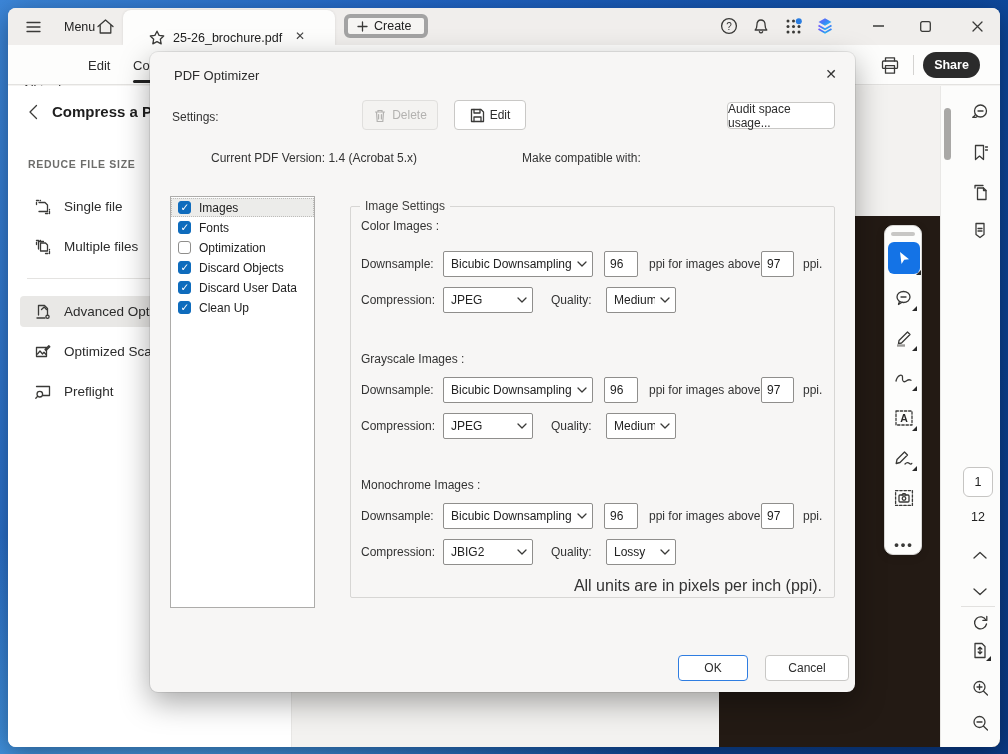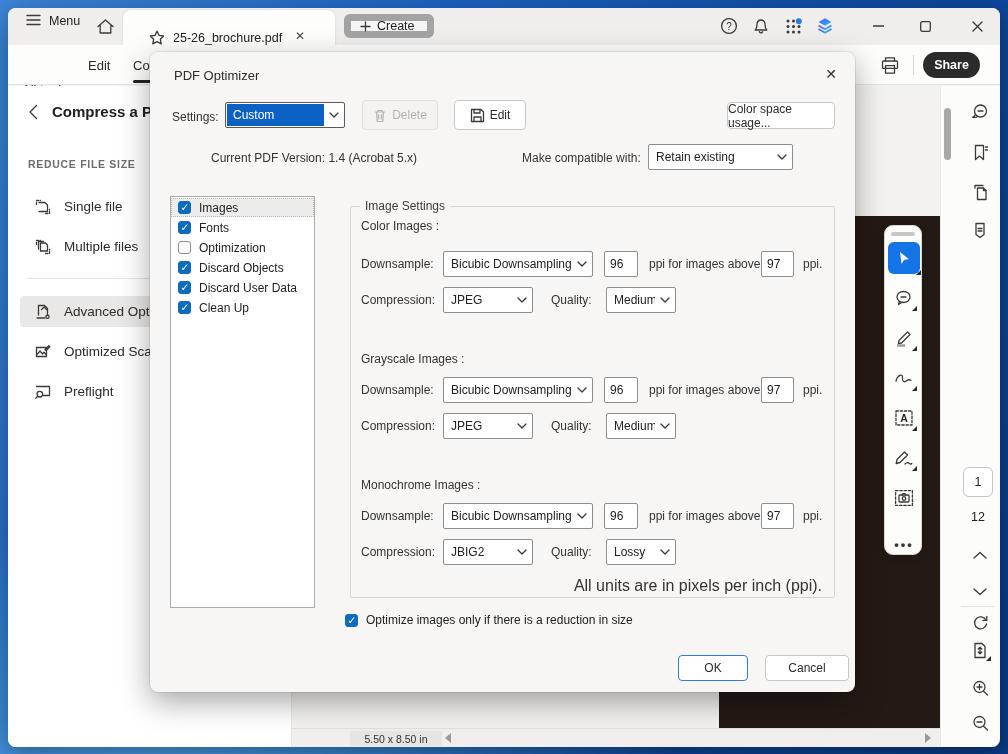--- a/index.html
+++ b/index.html
@@ -12,32 +12,32 @@
     position:relative;
   }
 
   
   .app { position:absolute; left:8px; top:8px; width:992px; height:739px;
     border-radius:8px; overflow:hidden; background:#f4f3f1;
     box-shadow:0 6px 26px rgba(0,0,0,.38); }
 
   
   .titlebar { position:absolute; left:0; top:0; right:0; height:37px; background:#f0eeec; }
-  .menu-btn { position:absolute; left:12px; top:6px; height:25px; display:flex; gap:8px;
+  .menu-btn { position:absolute; left:12px; top:6px; height:25px; display:flex; align-items:center; gap:23px;
     padding:0 6px; border-radius:4px; color:#222; font-size:12.5px; cursor:default; }
   .home-btn { position:absolute; left:84px; top:5px; width:27px; height:27px;
     display:flex; align-items:center; justify-content:center; }
   .doc-tab { position:absolute; left:115px; top:2px; width:212px; height:35px;
     background:#fdfdfc; border-radius:8px 8px 0 0; box-shadow:0 0 3px rgba(0,0,0,.10);
     display:flex; align-items:flex-end; padding:0 26px; gap:8px; }
   .doc-tab .tab-title { font-size:12.5px; color:#222; white-space:nowrap; overflow:hidden; flex:1; }
   .tab-close { width:18px; height:18px; display:flex; align-items:center; justify-content:center;
     font-size:12px; color:#444; }
   .create-btn { position:absolute; left:336px; top:6px; height:24px; padding:0 12px 0 9px;
-    border:7px solid #a3a3a3; border-radius:6px; background:#f6f5f3; display:flex; align-items:center;
+    border:4px solid #a3a3a3; border-radius:6px; background:#f6f5f3; display:flex; align-items:center;
     gap:6px; font-size:12.5px; color:#222; }
   .tb-icon { position:absolute; top:4px; width:28px; height:28px; display:flex;
     align-items:center; justify-content:center; }
   .win-ctl { position:absolute; top:0; width:44px; height:36px; display:flex;
     align-items:center; justify-content:center; color:#222; }
   .waffle-wrap { position:relative; }
 
   
   .toolbar { position:absolute; left:0; top:37px; right:0; height:40px; background:#fdfdfc;
     border-bottom:1px solid #e3e2e0; }
@@ -337,25 +337,20 @@
     </span>
     <span>Preflight</span>
   </div>
 
   <div class="doc-area">
     <div class="pdf-page">
       
     </div>
   </div>
 
-  <div class="status-bar">
-    <div class="size-chip">5.50 x 8.50 in</div>
-    <div class="h-arrow left"></div>
-    <div class="h-arrow right"></div>
-  </div>
 
   <div class="right-rail">
     <div class="v-thumb"></div>
 
     <div class="rail-icon" style="top:13px;">
       <svg width="20" height="20" viewBox="0 0 20 20">
         <circle class="ico" cx="10.5" cy="9" r="6"></circle>
           <path class="ico" d="M8 9h5"></path>
         <path class="ico" d="M5.5 12.5c-1.2 1.8-1.8 2.3-2.8 2.8 1.8.4 3.4 0 4.6-.9"></path>
       </svg>
@@ -472,59 +467,43 @@
       </svg>
     </div>
     <div class="qb-dots">•••</div>
   </div>
 
   <div class="dialog">
     <div class="dlg-title">PDF Optimizer</div>
     <div class="dlg-close">✕</div>
 
     <div class="lbl" style="left:22px; top:58px;">Settings:</div>
-    <div class="combo focused" style="left:75px; top:50px; width:120px;">
-      <span class="val">Custom</span>
-      <span class="chev">
-        <svg width="10" height="6" viewBox="0 0 10 6">
-            <path class="ico" stroke="#555" d="M1 1l4 4 4-4"></path>
-          </svg>
-      </span>
-    </div>
     <div class="btn disabled" style="left:212px; top:48px; width:76px; height:30px;">
       <span>
         <svg width="14" height="15" viewBox="0 0 14 15">
           <path d="M2.5 4h9M5 4V2.5h4V4M3.5 4l.7 9.5h5.6L10.5 4M5.6 6.5v4.5M8.4 6.5v4.5" fill="none" stroke="#b3b2b0" stroke-width="1.2" stroke-linecap="round"></path>
         </svg>
       </span>
       <span>Delete</span>
     </div>
     <div class="btn" style="left:304px; top:48px; width:72px; height:30px;">
       <span>
         <svg width="15" height="15" viewBox="0 0 15 15">
           <path class="ico" d="M1.5 1.5h9.5L13.5 4v9.5h-12z"></path>
           <path class="ico" d="M4 1.5V5h6V1.5M4 13.5V9h7v4.5"></path>
         </svg>
       </span>
       <span>Edit</span>
     </div>
     <div class="btn" style="left:577px; top:50px; width:108px; height:27px;">
-      <span>Color space usage...</span>
+      <span>Audit space usage...</span>
     </div>
 
     <div class="lbl" style="left:61px; top:99px;">Current PDF Version: 1.4 (Acrobat 5.x)</div>
     <div class="lbl" style="left:372px; top:99px;">Make compatible with:</div>
-    <div class="combo" style="left:498px; top:92px; width:145px;">
-      <span class="val">Retain existing</span>
-      <span class="chev">
-        <svg width="10" height="6" viewBox="0 0 10 6">
-            <path class="ico" stroke="#555" d="M1 1l4 4 4-4"></path>
-          </svg>
-      </span>
-    </div>
 
     <div class="listbox">
       <div class="panel-row selected">
         <span class="cb checked"></span>
           <span class="panel-label">Images</span>
       </div>
       <div class="panel-row">
         <span class="cb checked"></span>
           <span class="panel-label">Fonts</span>
       </div>
@@ -644,24 +623,20 @@
         <span class="chev">
             <svg width="10" height="6" viewBox="0 0 10 6">
               <path class="ico" stroke="#555" d="M1 1l4 4 4-4"></path>
             </svg>
           </span>
       </div>
 
       <div class="units-note">All units are in pixels per inch (ppi).</div>
     </div>
 
-    <div class="opt-row">
-      <span class="cb checked"></span>
-      <span>Optimize images only if there is a reduction in size</span>
-    </div>
 
     <div class="btn primary" style="left:528px; top:603px; width:70px; height:26px;">
       <span>OK</span>
     </div>
     <div class="btn" style="left:615px; top:603px; width:84px; height:26px;">
       <span>Cancel</span>
     </div>
   </div>
 
 </div>

